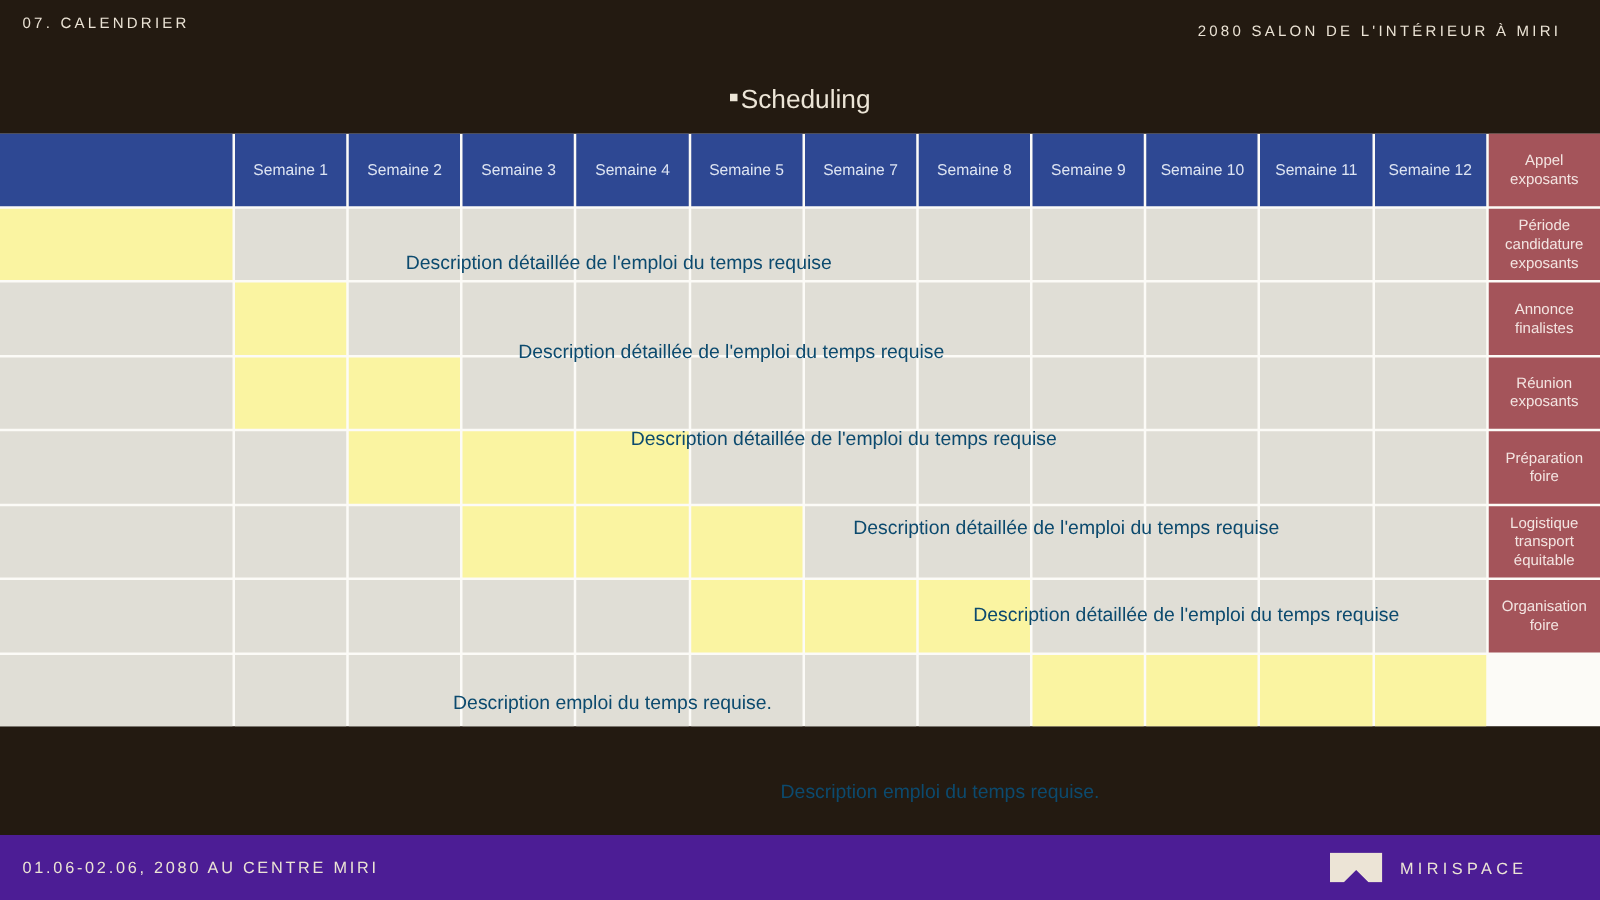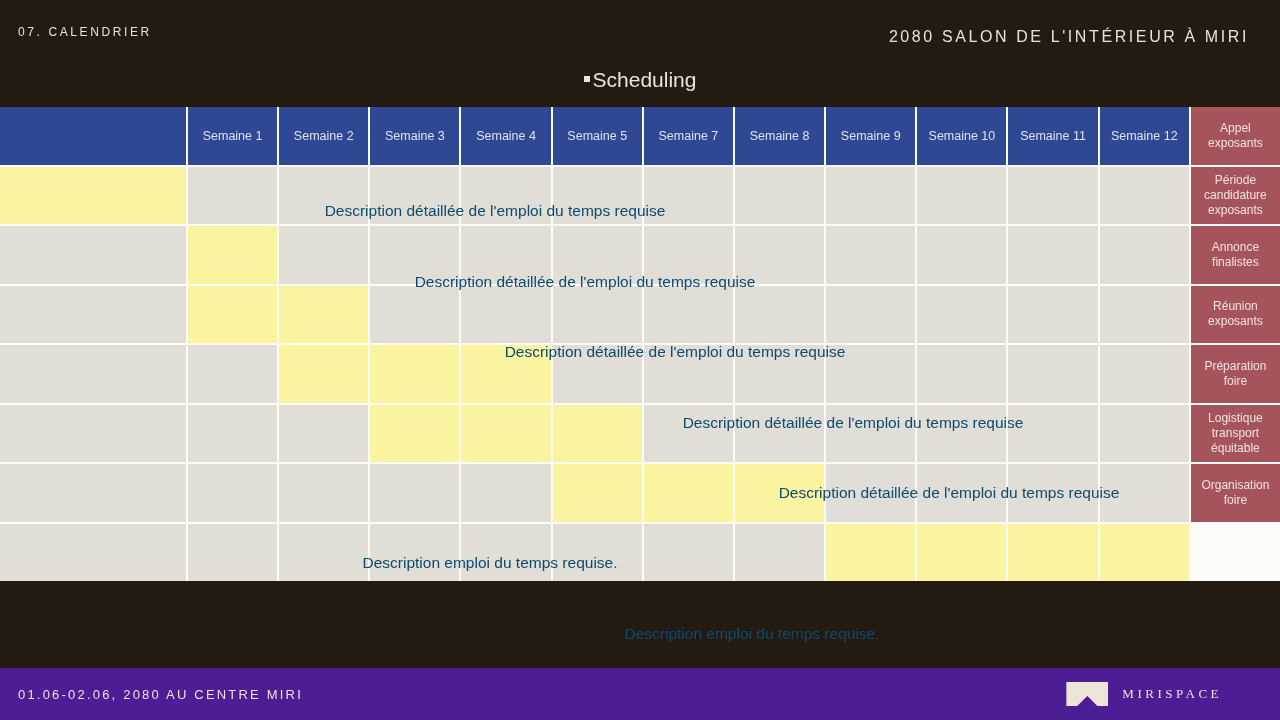--- a/index.html
+++ b/index.html
@@ -7,26 +7,26 @@
     width: 1280px; height: 720px;
     background: #231a11;
     font-family: "Liberation Sans", sans-serif;
     overflow: hidden;
   }
   .page { position: relative; width: 1280px; height: 720px; background: #231a11; }
 
   
   .topbar { position: absolute; top: 0; left: 0; width: 1280px; height: 107px; }
   .meta-left {
-    position: absolute; left: 18px; top: 25px;
+    position: absolute; left: 18px; top: 11px;
     font-size: 12px; letter-spacing: 2.6px; color: #ebe3d5;
   }
   .meta-right {
-    position: absolute; right: 31px; top: 28px;
-    font-size: 16px; letter-spacing: 2.6px; color: #ebe3d5;
+    position: absolute; right: 31px; top: 18px;
+    font-size: 12px; letter-spacing: 2.6px; color: #ebe3d5;
   }
   .title-row {
     position: absolute; left: 0; right: 0; top: 68px;
     text-align: center; color: #ece5d7; font-size: 21px;
   }
   .title-bullet {
     display: inline-block; width: 6px; height: 6px;
     background: #ece5d7; margin-right: 3px; vertical-align: middle;
     transform: translateY(-2px);
   }
@@ -59,21 +59,21 @@
   }
 
   
   .footer { position: absolute; left: 0; top: 668px; width: 1280px; height: 52px; background: #4c1d95; }
   .footer-date {
     position: absolute; left: 18px; top: 50%; transform: translateY(-50%);
     font-size: 13px; letter-spacing: 2.2px; color: #ebe3d5;
   }
   .brand-group {
     position: absolute; right: 58px; top: 50%; transform: translateY(-50%);
-    display: flex; align-items: center; gap: 14px; font-family: Liberation Serif, serif;
+    display: flex; align-items: center; gap: 14px;
   }
   .brand-logo {
     width: 42px; height: 24px; background: #ece4d6;
     clip-path: polygon(0 0, 100% 0, 100% 100%, 74% 100%, 50% 58%, 26% 100%, 0 100%);
   }
   .brand-name { font-size: 13px; letter-spacing: 3.5px; color: #ece4d6; }
 </style>
 </head>
 <body>
 

